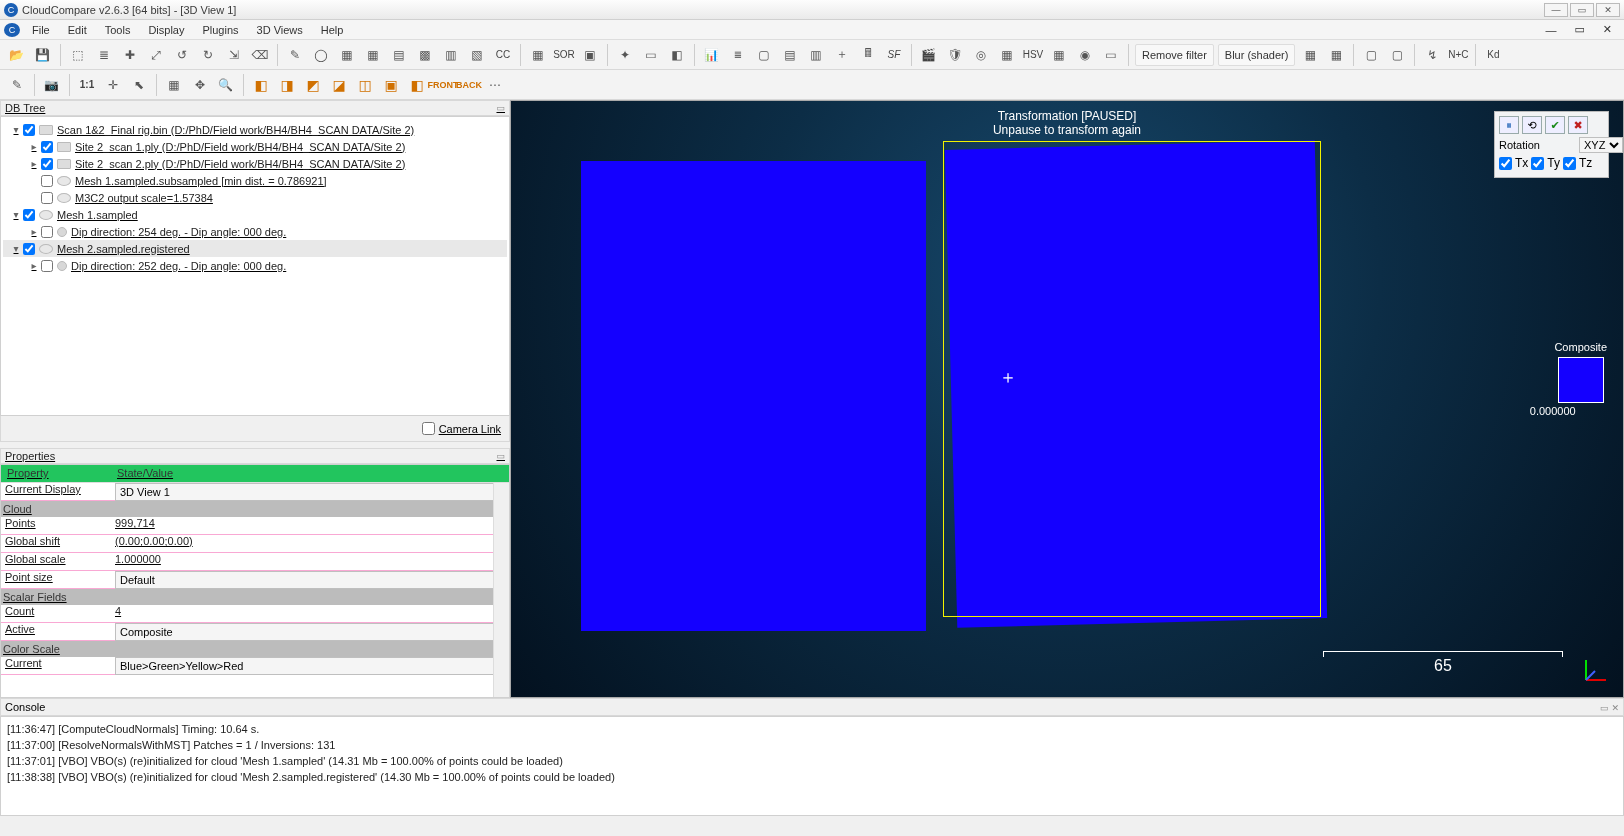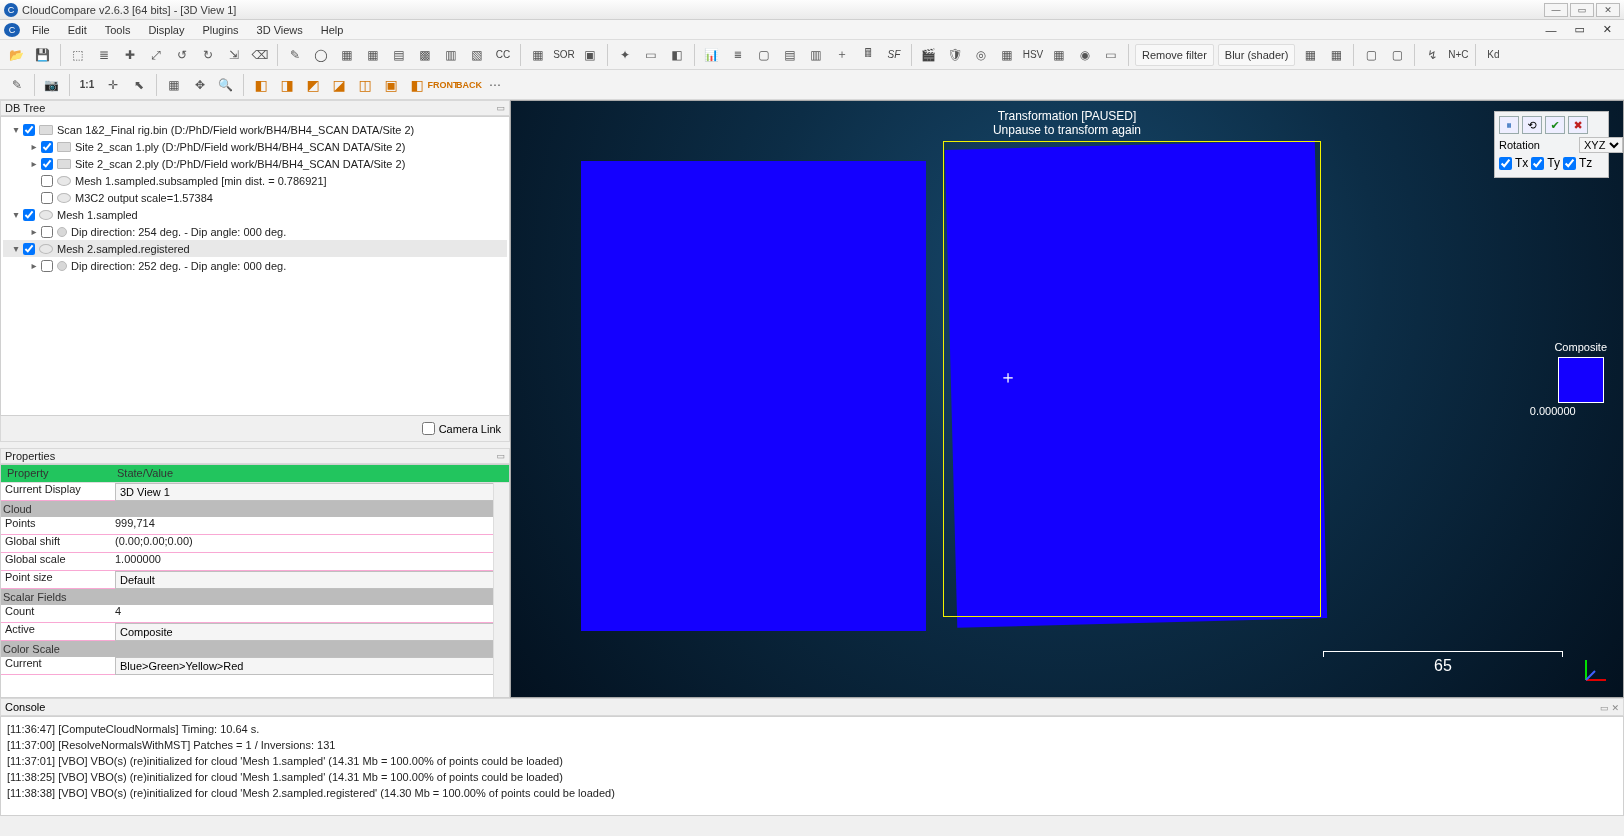--- a/index.html
+++ b/index.html
@@ -10,21 +10,21 @@
   .titlebar .winbtn { width: 24px; height: 14px; border: 1px solid #bbb; margin-left: 2px; background:#f5f5f5; font-size:9px; text-align:center; line-height:12px; color:#555;}
   .menubar { height: 20px; background: #f5f5f5; display: flex; align-items: center; padding: 0 4px; border-bottom: 1px solid #ddd; gap:2px;}
   .menubar .cc { width: 14px; height: 14px; border-radius: 50%; background: #1a5fb4; color: #fff; font-size: 9px; display: inline-flex; align-items: center; justify-content: center; margin-right: 2px;}
   .menubar span { padding: 1px 8px; color:#333; }
   .toolbar { height: 30px; background: #f3f3f3; border-bottom: 1px solid #d8d8d8; display: flex; align-items: center; padding: 0 6px; gap: 4px; overflow:hidden;}
   .tb-btn { width: 22px; height: 22px; border: 1px solid transparent; display: inline-flex; align-items: center; justify-content: center; font-size: 12px; color:#555; border-radius:2px;}
   .tb-sep{width:1px;height:22px;background:#ccc;margin:0 2px;}
   .tb-text{font-size:10px;color:#444;padding:0 2px;}
   .tb-wide{width:auto;padding:0 6px;height:22px;border:1px solid #ddd;background:#f8f8f8;border-radius:2px;display:inline-flex;align-items:center;font-size:11px;color:#333;}
   .tb-orange{color:#d07000;font-size:9px;font-weight:bold;}
-  .content { display: flex; height: calc(836px - 20px - 20px - 30px - 30px - 18px - 120px); }
+  .content { display: flex; height: calc(836px - 20px - 20px - 30px - 30px - 18px - 120px); text-decoration: underline; }
   .left-col { width: 510px; display: flex; flex-direction: column;}
   .panel-title { height: 16px; background: #f0f0f0; border: 1px solid #d8d8d8; padding: 0 4px; font-size: 11px; color:#222; display:flex;align-items:center; justify-content:space-between;}
   .dock-icon{font-size:9px;color:#888;}
   .tree-panel { height: 300px; border: 1px solid #d0d0d0; background: #fff; overflow: auto; padding: 4px 2px;}
   .tree-row{display:flex;align-items:center;height:17px;white-space:nowrap;padding-left:4px;color:#222;}
   .tree-row input[type=checkbox]{margin:0 4px 0 2px;width:12px;height:12px;}
   .tree-tw{width:10px;display:inline-block;text-align:center;color:#666;font-size:10px;}
   .tree-icon{width:14px;height:10px;margin-right:4px;display:inline-block;}
   .ico-folder{background:#ddd;border:1px solid #bbb;border-radius:1px;}
   .ico-cloud{border-radius:50%;background:#e8e8e8;border:1px solid #bbb;height:10px;width:14px;}
@@ -350,15 +350,14 @@
   <span>Console</span>
   <span>
     <span class="dock-icon">▭</span>
     <span class="dock-icon">✕</span>
   </span>
 </div>
 <div class="console" id="console">
     <div>[11:36:47] [ComputeCloudNormals] Timing: 10.64 s.</div>
     <div>[11:37:00] [ResolveNormalsWithMST] Patches = 1 / Inversions: 131</div>
     <div>[11:37:01] [VBO] VBO(s) (re)initialized for cloud 'Mesh 1.sampled' (14.31 Mb = 100.00% of points could be loaded)</div>
-    <div>[11:38:25] [VBO] VBO(s) (re)initialized for cloud 'Mesh 1.sampled' (14.31 Mb = 100.00% of points could be loaded)</div>
     <div>[11:38:38] [VBO] VBO(s) (re)initialized for cloud 'Mesh 2.sampled.registered' (14.30 Mb = 100.00% of points could be loaded)</div>
   </div>
 
 </body></html>

